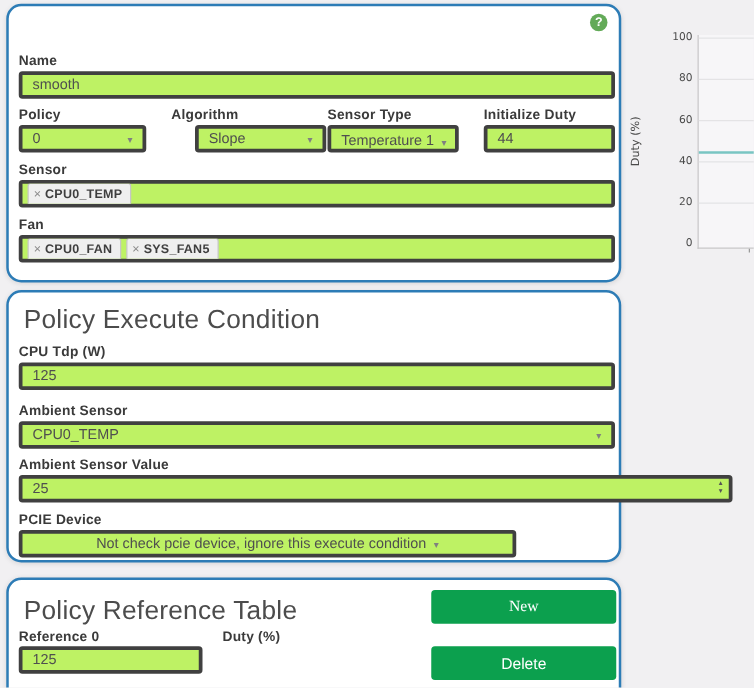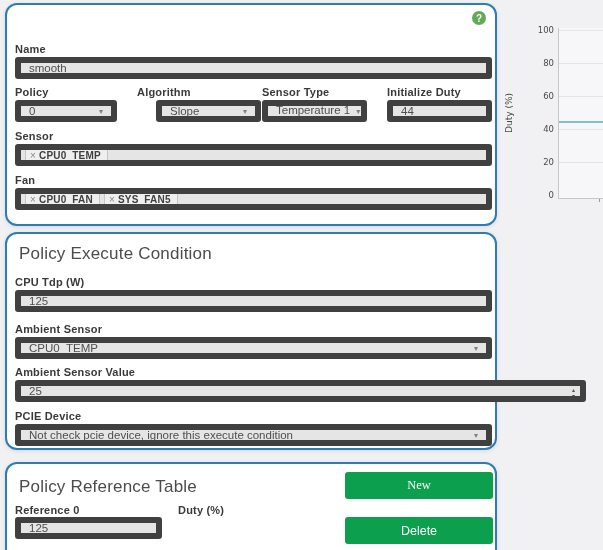--- a/index.html
+++ b/index.html
@@ -12,30 +12,30 @@
   .card{
     position:absolute;left:5px;width:488px;
     background:#ffffff;
     border:2px solid #2d7cb6;
     border-radius:12px;
     box-shadow:0 1px 4px rgba(0,0,0,0.10);
   }
   .card-inner{position:relative;width:100%;height:100%;}
   .title{
     position:absolute;left:12px;
-    font-size:17px;color:#4c4c4c;font-weight:400;letter-spacing:.2px;
+    font-size:21px;color:#4c4c4c;font-weight:400;letter-spacing:.2px;
   }
   .label{
     position:absolute;
     font-size:11px;font-weight:700;color:#3a3a3a;letter-spacing:.2px;
   }
   .input,.select,.chipbox{
     position:absolute;box-sizing:border-box;
-    height:22px;background:#e5e5e5;
-    border:6px solid #404040;border-radius:3px;
+    height:22px;background:#bef264;
+    border:3px solid #404040;border-radius:3px;
     font-size:11.5px;color:#4f4f4f;
     display:flex;align-items:center;
     padding:0 8px;white-space:nowrap;overflow:hidden;
   }
   .select{justify-content:space-between;cursor:pointer;}
   .caret{font-size:8px;color:#808080;margin-left:6px;flex:0 0 auto;}
   .spinner{
     position:absolute;right:5px;top:2px;display:flex;flex-direction:column;
     font-size:6px;line-height:5.5px;color:#555;cursor:pointer;
   }
@@ -175,21 +175,21 @@
     <div class="label" style="left:8px;top:132px;">Ambient Sensor Value</div>
     <div class="input" style="left:8px;top:146px;width:571px;">
       <span>25</span>
       <span class="spinner">
         <span>▴</span>
         <span>▾</span>
       </span>
     </div>
 
     <div class="label" style="left:8px;top:176px;">PCIE Device</div>
-    <div class="select" style="left:8px;top:190px;width:477px;">
+    <div class="select" style="left:8px;top:190px;width:398px;justify-content:center;">
       <span>Not check pcie device, ignore this execute condition</span>
       <span class="caret">▾</span>
     </div>
   </div>
 </div>
 
 <div class="card" style="top:462px;height:110px;">
   <div class="card-inner">
     <div class="title" style="top:13px;">Policy Reference Table</div>
 

